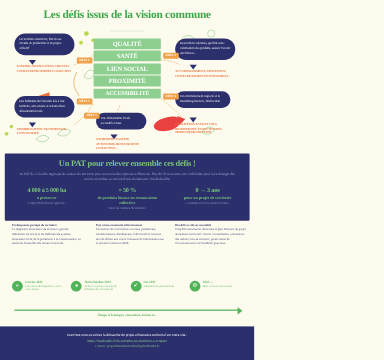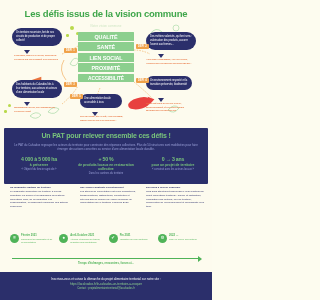--- a/index.html
+++ b/index.html
@@ -2,21 +2,21 @@
 <html><head>
 <meta charset="utf-8">
 <style>
   * { box-sizing: border-box; margin: 0; padding: 0; }
   html, body {
     width: 212px; height: 300px;
     background: #fdfcef;
     font-family: "Liberation Sans", sans-serif;
     overflow: hidden;
   }
-  #poster { position: relative; width: 212px; height: 300px; background: #fdfbee; }
+  #poster { position: relative; width: 212px; height: 300px; background: #fdfbee; font-family: Liberation Serif, serif; }
 
   
   .title {
     position: absolute; top: 8px; left: 0; width: 212px;
     text-align: center;
     font-size: 9.5px; font-weight: bold; letter-spacing: -0.2px;
     color: #3fa64b;
   }
 
   

